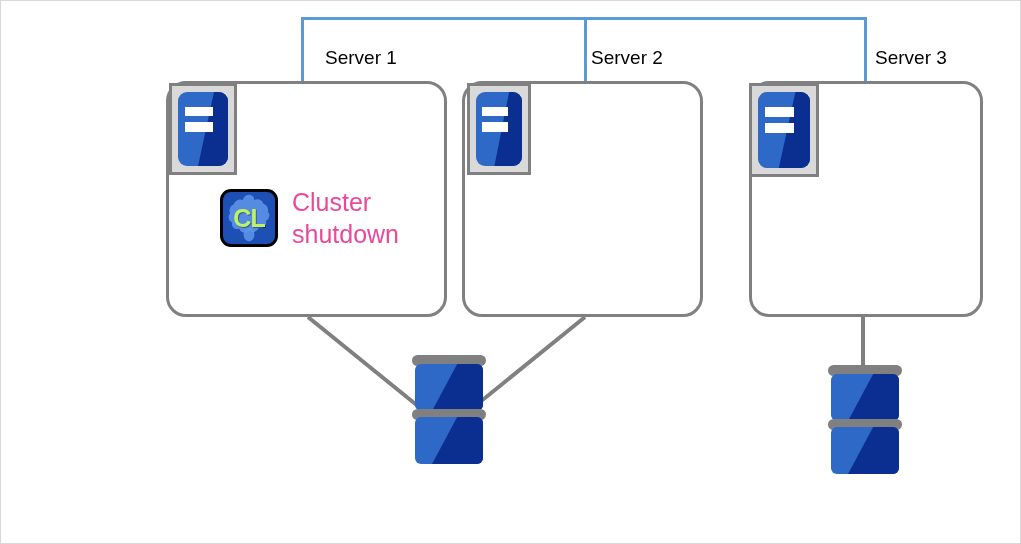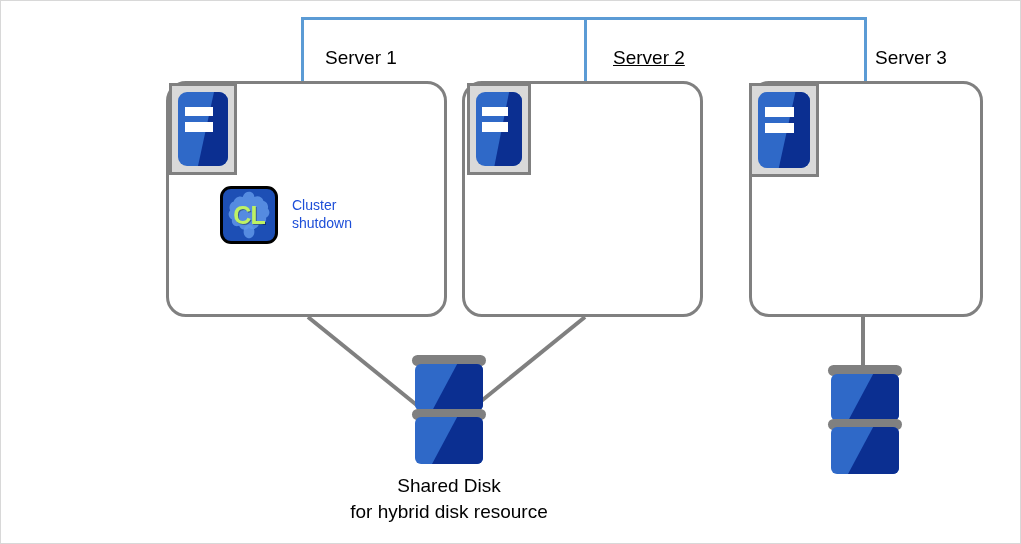--- a/index.html
+++ b/index.html
@@ -117,22 +117,22 @@
     font-weight: bold;
     font-size: 25px;
     color: #bef264;
     letter-spacing: -1px;
     line-height: 1;
     z-index: 3;
     text-shadow: 1px 1px 0 rgba(0,0,0,.35);
   }
   .cluster-text {
     margin-left: 14px;
-    font-size: 14px;
-    color: #1d4ed8;
+    font-size: 25px;
+    color: #ec4899;
     line-height: 1.28;
     white-space: nowrap;
   }
 
   
   .conn {
     position: absolute;
     background: #808080;
     transform-origin: 0 50%;
   }
@@ -180,21 +180,21 @@
 <body>
 
 <div id="canvas">
 
   <div class="net-h" style="left:300px; top:16px; width:566px; height:3px;"></div>
   <div class="net-v" style="left:300px; top:16px; width:3px; height:64px;"></div>
   <div class="net-v" style="left:583px; top:16px; width:3px; height:64px;"></div>
   <div class="net-v" style="left:863px; top:16px; width:3px; height:64px;"></div>
 
   <div class="server-label" style="left:324px; top:47px;">Server 1</div>
-  <div class="server-label" style="left:612px; top:47px;text-decoration:underline;">Server 2</div>
+  <div class="server-label" style="left:590px; top:47px;">Server 2</div>
   <div class="server-label" style="left:874px; top:47px;">Server 3</div>
 
   <div class="conn" style="left:307px; top:314px; width:141px; height:4px; transform: rotate(39deg);"></div>
 
   <div class="conn" style="left:584px; top:314px; width:141px; height:4px; transform: rotate(141deg);"></div>
 
   <div class="conn" style="left:862px; top:314px; width:50px; height:4px; transform: rotate(90deg);"></div>
 
   <div class="server-box" style="left:165px; top:80px; width:281px; height:236px;"></div>
   <div class="srv-icon" style="left:168px; top:82px; width:68px; height:92px;">
@@ -237,24 +237,20 @@
       <div class="srv-bar b2"></div>
     </div>
   </div>
 
   <div class="disk" style="left:411px; top:354px; width:74px; height:108px;">
     <div class="disk-cap" style="top:0px;"></div>
     <div class="disk-body" style="top:9px;"></div>
     <div class="disk-cap" style="top:54px;"></div>
     <div class="disk-body" style="top:62px;"></div>
   </div>
-  <div class="disk-caption" style="left:298px; top:472px; width:300px;">
-    <div>Shared Disk</div>
-    <div>for hybrid disk resource</div>
-  </div>
 
   <div class="disk" style="left:827px; top:364px; width:74px; height:108px;">
     <div class="disk-cap" style="top:0px;"></div>
     <div class="disk-body" style="top:9px;"></div>
     <div class="disk-cap" style="top:54px;"></div>
     <div class="disk-body" style="top:62px;"></div>
   </div>
   <div class="disk-caption" style="left:724px; top:472px; width:280px;">
   </div>
 

